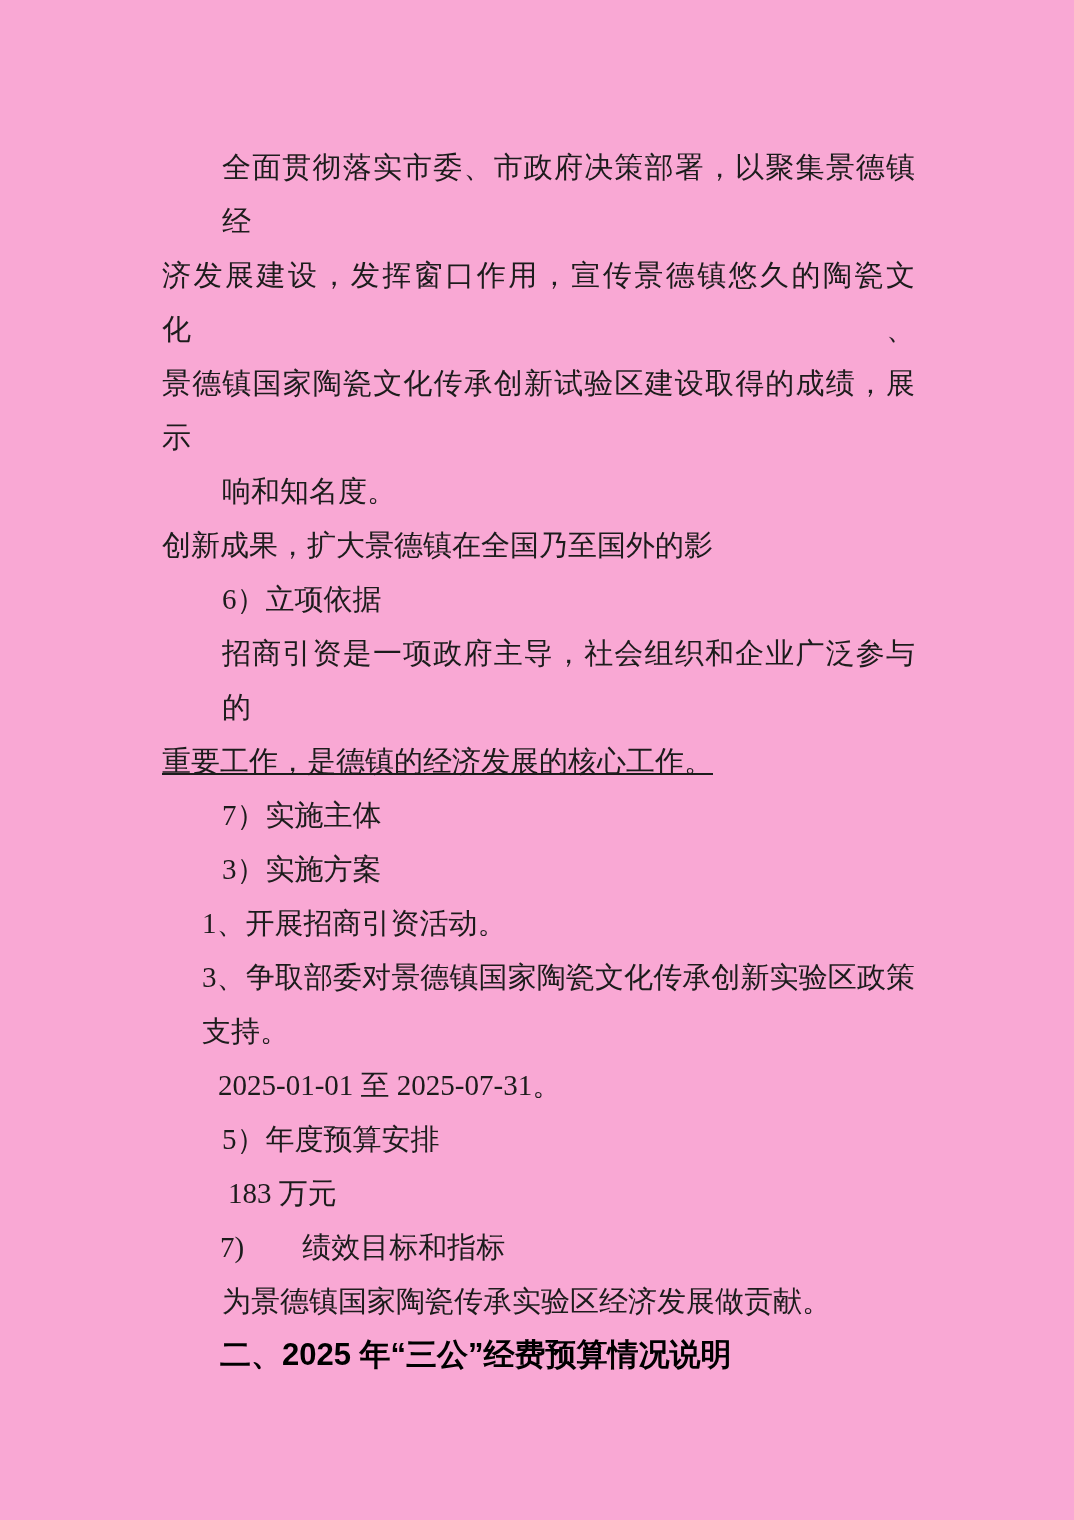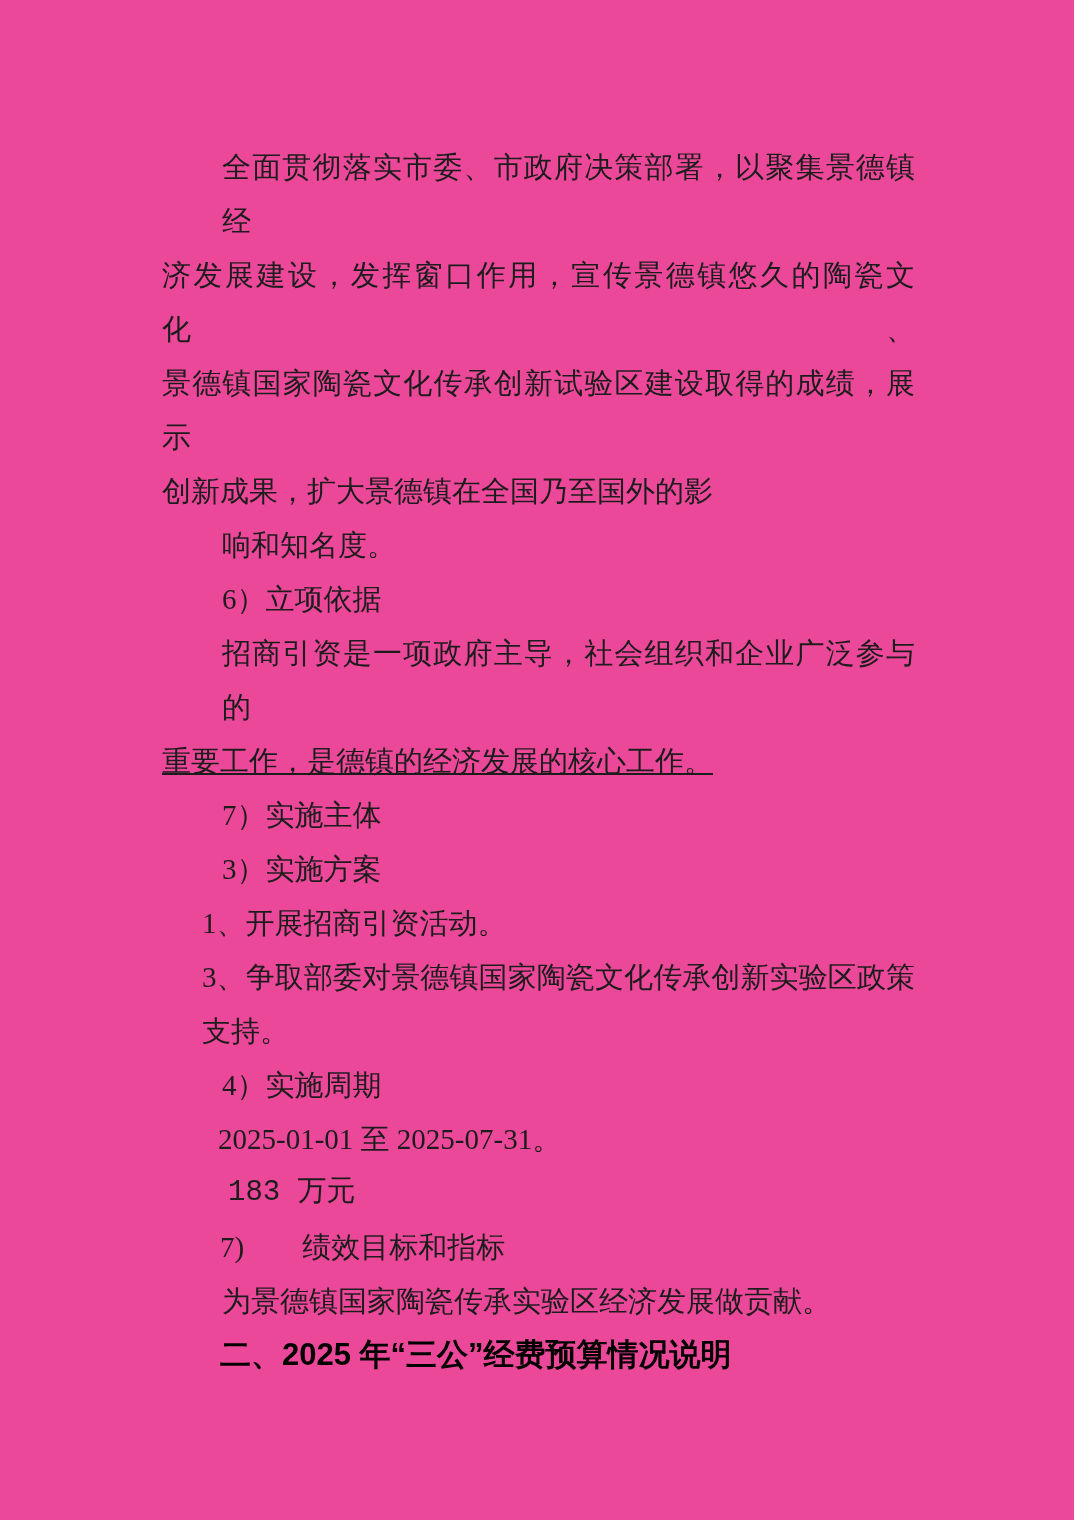--- a/index.html
+++ b/index.html
@@ -6,21 +6,21 @@
     margin: 0;
     padding: 0;
     background: #ffffff;
   }
   .page {
     position: relative;
     width: 1074px;
     height: 1520px;
     box-sizing: border-box;
     padding: 140px 159px 0 162px;
-    background: #ec4899;
+    background: #f9a8d4;
     overflow: hidden;
   }
   .line {
     font-family: "Liberation Serif", "DejaVu Serif", serif;
     font-size: 29px;
     line-height: 54px;
     color: #1c1c1c;
     font-weight: 400;
     white-space: pre-wrap;
   }
@@ -36,30 +36,30 @@
   }
 </style>
 </head>
 <body>
 
 <div class="page">
   <div id="doc-content">
       <div class="line justify" style="padding-left: 60px;">全面贯彻落实市委、市政府决策部署，以聚集景德镇经</div>
       <div class="line justify" style="padding-left: 0px;">济发展建设，发挥窗口作用，宣传景德镇悠久的陶瓷文化、</div>
       <div class="line justify" style="padding-left: 0px;">景德镇国家陶瓷文化传承创新试验区建设取得的成绩，展示</div>
+      <div class="line" style="padding-left: 60px;">响和知名度。</div>
       <div class="line" style="padding-left: 0px;">创新成果，扩大景德镇在全国乃至国外的影</div>
-      <div class="line" style="padding-left: 60px;">响和知名度。</div>
       <div class="line" style="padding-left: 60px;">6）立项依据</div>
       <div class="line justify" style="padding-left: 60px;">招商引资是一项政府主导，社会组织和企业广泛参与的</div>
       <div class="line" style="padding-left: 0px; text-decoration: underline;">重要工作，是德镇的经济发展的核心工作。</div>
       <div class="line" style="padding-left: 60px;">7）实施主体</div>
       <div class="line" style="padding-left: 60px;">3）实施方案</div>
       <div class="line" style="padding-left: 40px;">1、开展招商引资活动。</div>
       <div class="line justify" style="padding-left: 40px;">3、争取部委对景德镇国家陶瓷文化传承创新实验区政策</div>
       <div class="line" style="padding-left: 40px;">支持。</div>
-      <div class="line" style="padding-left: 60px;">4）实施周期</div>
       <div class="line" style="padding-left: 56px;">2025-01-01 至 2025-07-31。</div>
-      <div class="line" style="padding-left: 66px; font-family: Liberation Mono, monospace;">183 万元</div>
+      <div class="line" style="padding-left: 60px;">5）年度预算安排</div>
+      <div class="line" style="padding-left: 66px;">183 万元</div>
       <div class="line" style="padding-left: 58px;">7)　　绩效目标和指标</div>
       <div class="line" style="padding-left: 60px;">为景德镇国家陶瓷传承实验区经济发展做贡献。</div>
       <div class="line heading" style="padding-left: 58px;">二、2025 年“三公”经费预算情况说明</div>
     </div>
 </div>
 
 </body></html>

